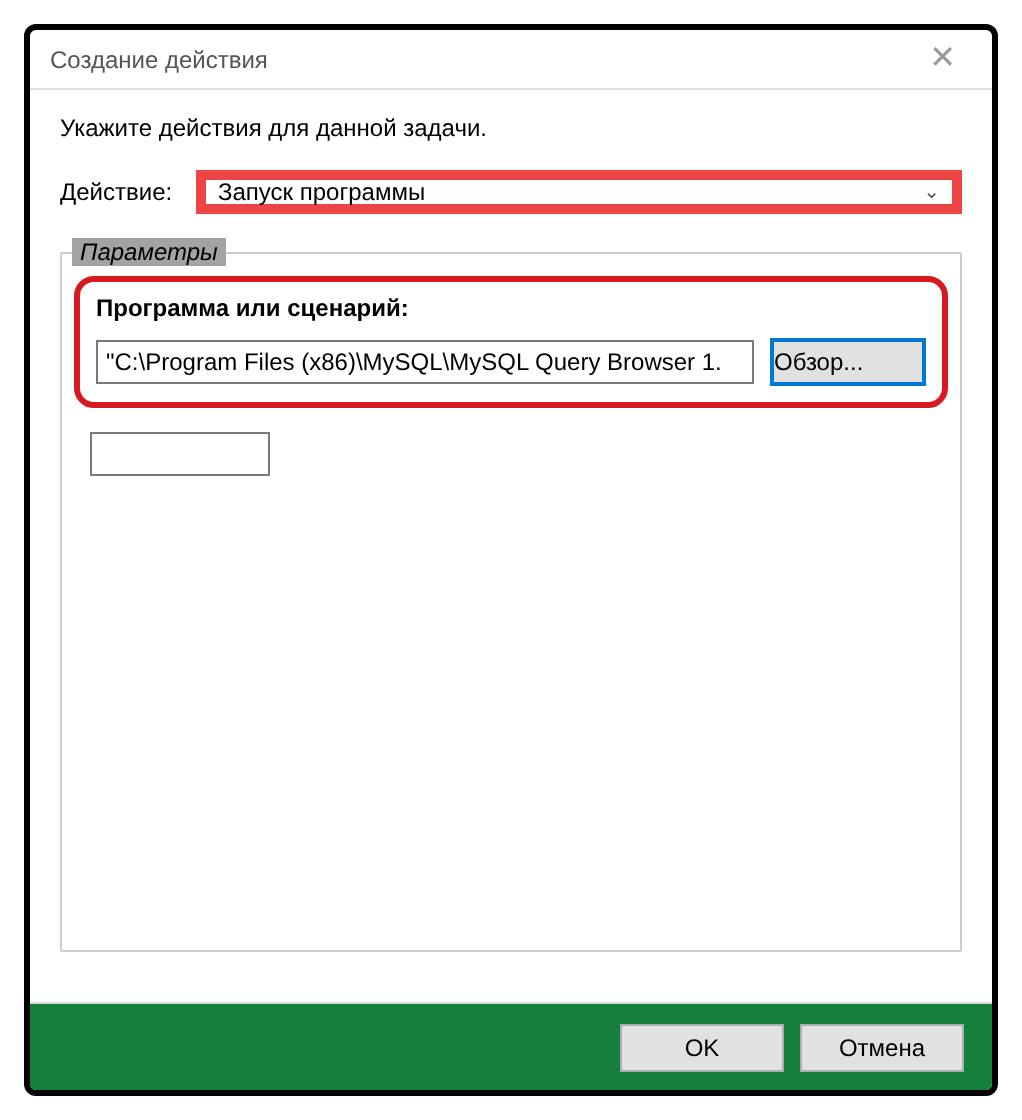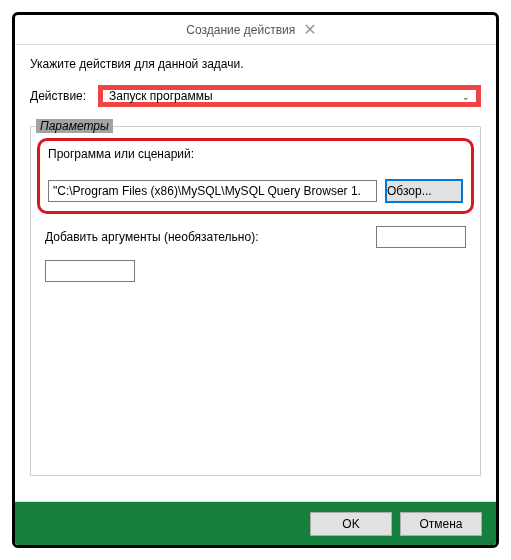--- a/index.html
+++ b/index.html
@@ -18,21 +18,21 @@
       width: 487px;
       height: 536px;
       position: relative;
       background: #fff;
       overflow: hidden;
     }
     .titlebar {
       height: 30px;
       display: flex;
       align-items: center;
-      justify-content: center;
+      justify-content: space-between;
       padding: 0 10px;
       border-bottom: 1px solid #ddd;
     }
     .titlebar-title {
       color: #555;
     }
     .close-x {
       font-size: 16px;
       color: #999;
       line-height: 1;
@@ -85,21 +85,22 @@
       padding: 13px 10px 10px 10px;
       height: 350px;
     }
     .highlight {
       border: 3px solid #d61a1f;
       border-radius: 10px;
       padding: 6px 8px 8px 8px;
       margin: -2px -4px 8px -4px;
     }
     .field-label {
-      margin-bottom: 18px;
+      margin-bottom: 8px;
+      font-weight: bold;
     }
     .prog-row {
       display: flex;
       gap: 8px;
       align-items: center;
     }
     .text-input {
       flex: 1;
       height: 22px;
       border: 1px solid #7a7a7a;
@@ -180,24 +181,20 @@
     <div class="params-box">
 
       <div class="highlight">
         <div class="field-label">Программа или сценарий:</div>
         <div class="prog-row">
           <div class="text-input">"C:\Program Files (x86)\MySQL\MySQL Query Browser 1.</div>
           <div class="browse-btn">Обзор...</div>
         </div>
       </div>
 
-      <div class="opt-row">
-        <div>Добавить аргументы (необязательно):</div>
-        <div class="opt-input"></div>
-      </div>
 
       <div class="opt-row">
         <div class="opt-input"></div>
       </div>
 
     </div>
   </div>
 
   <div class="button-bar">
     <div class="dlg-btn">OK</div>

